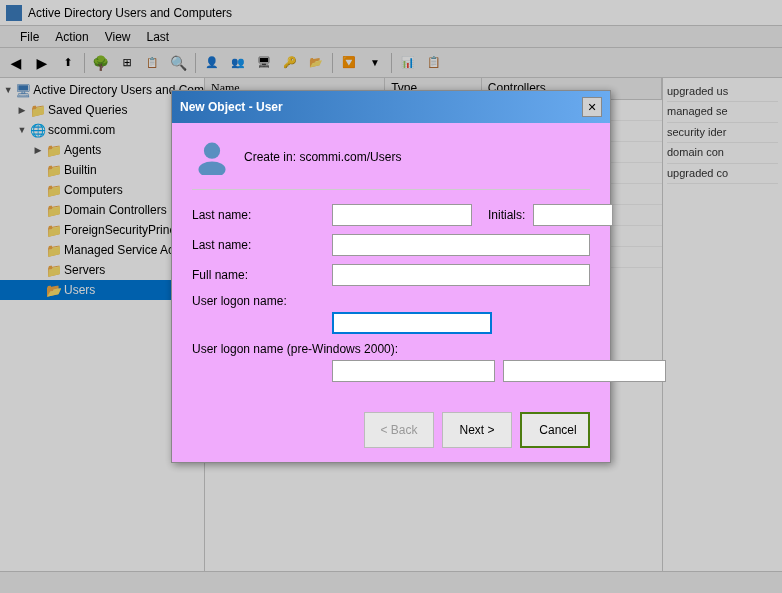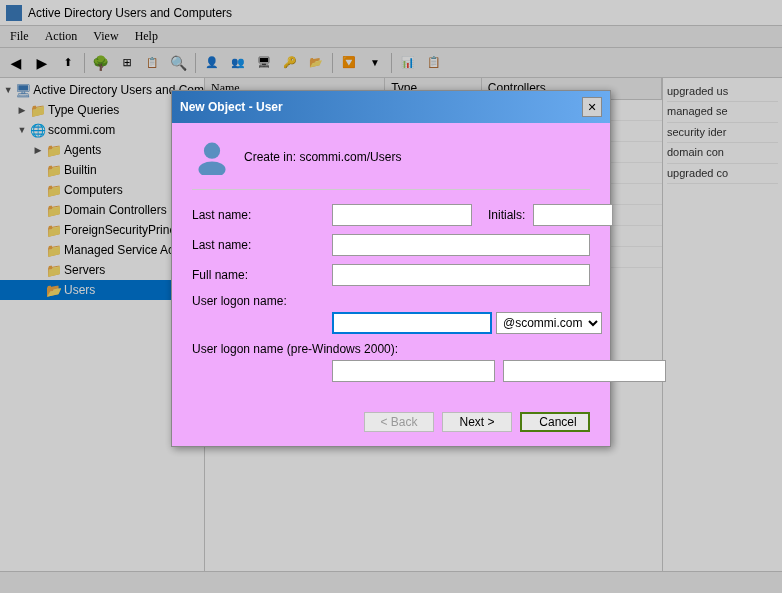--- a/index.html
+++ b/index.html
@@ -32,23 +32,22 @@
       font-size: 12px;
       color: #000;
     }
 
     
     .menu-bar {
       background: #f0f0f0;
       border-bottom: 1px solid #ccc;
       display: flex;
       align-items: center;
-      padding: 2px 2px;
+      padding: 2px 12px;
       height: 22px;
-      font-family: Liberation Serif, serif;
     }
     .menu-item {
       padding: 2px 8px;
       cursor: pointer;
       font-size: 12px;
     }
 
     
     .toolbar {
       background: #f0f0f0;
@@ -313,21 +312,21 @@
     }
 
     .dialog-footer {
       display: flex;
       justify-content: flex-end;
       padding: 8px 20px 14px;
       gap: 8px;
     }
     .dlg-btn {
       min-width: 70px;
-      height: 20px;
+      height: 36px;
       border: 1px solid #bbb;
       background: #e8e8e8;
       cursor: pointer;
       font-size: 12px;
       padding: 0 10px;
       text-align: center;
     }
     .dlg-btn.primary {
       border: 2px solid #4d7c0f;
       padding-left: 16px;
@@ -359,21 +358,21 @@
 
 <div class="title-bar">
   <div class="title-bar-icon"></div>
   <span class="title-bar-text">Active Directory Users and Computers</span>
 </div>
 
 <div class="menu-bar">
   <span class="menu-item">File</span>
   <span class="menu-item">Action</span>
   <span class="menu-item">View</span>
-  <span class="menu-item">Help</span>
+  <span class="menu-item">Last</span>
 </div>
 
 <div class="toolbar">
   <button class="toolbar-btn">◀</button>
   <button class="toolbar-btn">▶</button>
   <button class="toolbar-btn" style="font-size:11px">⬆</button>
   <div class="toolbar-separator"></div>
   <button class="toolbar-btn">🌳</button>
   <button class="toolbar-btn" style="font-size:11px">⊞</button>
   <button class="toolbar-btn" style="font-size:10px">📋</button>
@@ -400,21 +399,21 @@
       <span class="indent" style="width:4px"></span>
       <span class="expand-icon">▼</span>
       <span class="folder-icon ico-domain">🖥</span>
       <span class="tree-label">Active Directory Users and Com</span>
     </div>
 
     <div class="tree-item">
       <span class="indent" style="width:16px"></span>
       <span class="expand-icon">▶</span>
       <span class="folder-icon ico-folder">📁</span>
-      <span class="tree-label">Type Queries</span>
+      <span class="tree-label">Saved Queries</span>
     </div>
 
     <div class="tree-item">
       <span class="indent" style="width:16px"></span>
       <span class="expand-icon">▼</span>
       <span class="folder-icon ico-domain">🌐</span>
       <span class="tree-label">scommi.com</span>
     </div>
 
     <div class="tree-item">
@@ -605,23 +604,20 @@
       </div>
 
       <div class="form-row" style="margin-bottom:4px;">
         <span class="form-label">User logon name:</span>
       </div>
 
       <div class="form-row">
         <span class="form-label"></span>
         <div class="logon-row">
           <input type="text" class="form-input" style="width: 160px; border: 2px solid rgb(0, 120, 215);" value="">
-          <select class="logon-select">
-            <option>@scommi.com</option>
-          </select>
         </div>
       </div>
 
       <div class="form-row" style="margin-top:6px;margin-bottom:4px;align-items:flex-end;">
         <span class="form-label" style="width:auto">User logon name (pre-Windows 2000):</span>
       </div>
 
       <div class="form-row">
         <span class="form-label"></span>
         <div class="pre2000-row" style="width:100%">

